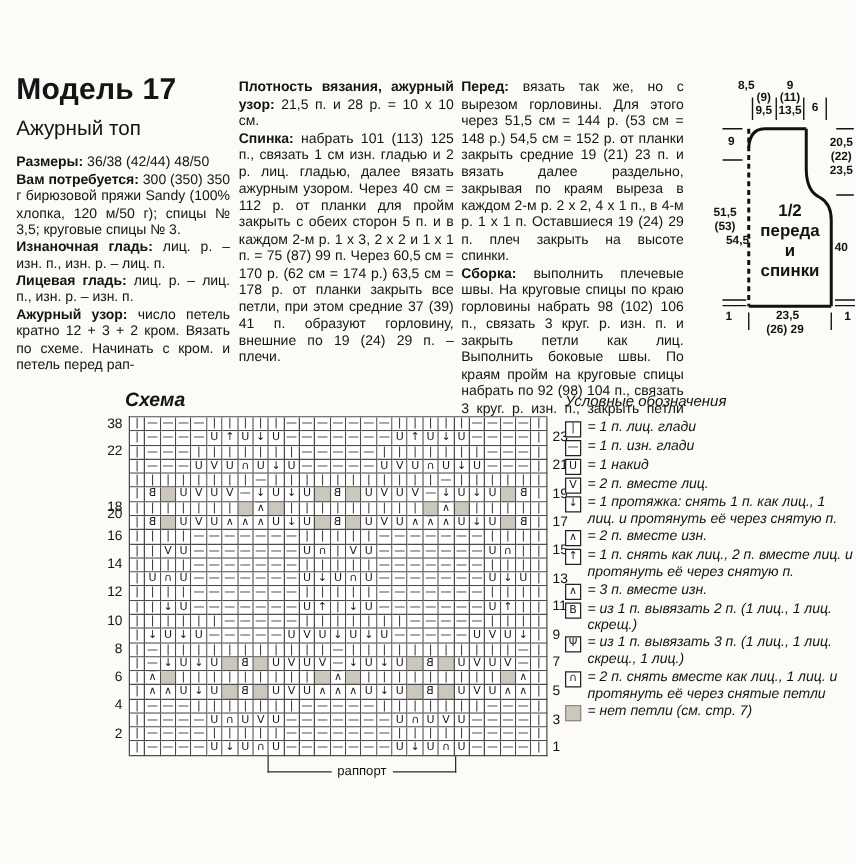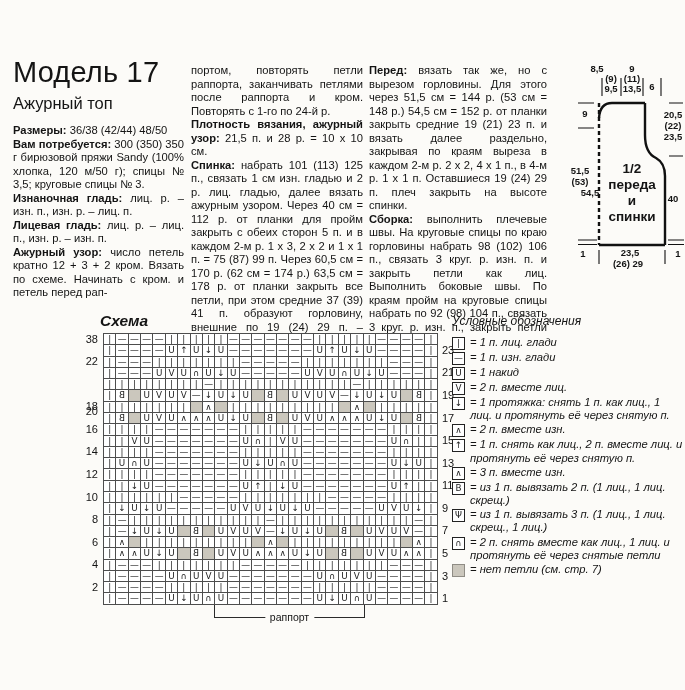--- a/index.html
+++ b/index.html
@@ -6,21 +6,21 @@
   body{
     width:685px;height:690px;position:relative;overflow:hidden;
     background:#fcfbf8;color:#141414;
     font-family:"Liberation Sans",sans-serif;
   }
   
   .col{position:absolute;font-size:11.2px;line-height:13.5px;text-align:justify}
   #col1{left:13px;top:60px;width:171px}
   #col2{left:191px;top:64px;width:172px}
   #col3{left:369px;top:64px;width:178px}
-  #col1 h1{font-size:29px;line-height:24px;margin:0 0 10px;font-weight:400;letter-spacing:.2px}
+  #col1 h1{font-size:24px;line-height:24px;margin:0 0 10px;font-weight:700;letter-spacing:.2px}
   #col1 h2{font-size:16.5px;line-height:19px;margin:0 0 11px;font-weight:400}
   .col p{margin:0}
   .col b{font-weight:700}
   
   #schematic{position:absolute;left:552px;top:56px;width:133px;height:215px}
   #schematic svg{position:absolute;left:0;top:0}
   .slab{position:absolute;font-size:9.5px;line-height:10px;white-space:nowrap;transform:translateX(-50%);font-weight:700}
   .slab.big{font-size:13.5px;line-height:14px;font-weight:700}
   
   #schema-title{position:absolute;left:100px;top:312px;font-size:15.5px;font-style:italic;font-weight:600}
@@ -60,21 +60,20 @@
   <div class="paras">
       <p><b>Размеры:</b> 36/38 (42/44) 48/50</p>
       <p><b>Вам потребуется:</b> 300 (350) 350 г бирюзовой пряжи Sandy (100% хлопка, 120 м/50 г); спицы № 3,5; круговые спицы № 3.</p>
       <p><b>Изнаночная гладь:</b> лиц. р. – изн. п., изн. р. – лиц. п.</p>
       <p><b>Лицевая гладь:</b> лиц. р. – лиц. п., изн. р. – изн. п.</p>
       <p><b>Ажурный узор:</b> число петель кратно 12 + 3 + 2 кром. Вязать по схеме. Начинать с кром. и петель перед рап-</p>
     </div>
 </div>
 <div class="col" id="col2">
   <div class="paras">
-      <p>портом, повторять петли раппорта, заканчивать петлями после раппорта и кром. Повторять с 1-го по 24-й р.</p>
       <p><b>Плотность вязания, ажурный узор:</b> 21,5 п. и 28 р. = 10 х 10 см.</p>
       <p><b>Спинка:</b> набрать 101 (113) 125 п., связать 1 см изн. гладью и 2 р. лиц. гладью, далее вязать ажурным узором. Через 40 см = 112 р. от планки для пройм закрыть с обеих сторон 5 п. и в каждом 2-м р. 1 х 3, 2 х 2 и 1 х 1 п. = 75 (87) 99 п. Через 60,5 см = 170 р. (62 см = 174 р.) 63,5 см = 178 р. от планки закрыть все петли, при этом средние 37 (39) 41 п. образуют горловину, внешние по 19 (24) 29 п. – плечи.</p>
     </div>
 </div>
 <div class="col" id="col3">
   <div class="paras">
       <p><b>Перед:</b> вязать так же, но с вырезом горловины. Для этого через 51,5 см = 144 р. (53 см = 148 р.) 54,5 см = 152 р. от планки закрыть средние 19 (21) 23 п. и вязать далее раздельно, закрывая по краям выреза в каждом 2-м р. 2 х 2, 4 х 1 п., в 4-м р. 1 х 1 п. Оставшиеся 19 (24) 29 п. плеч закрыть на высоте спинки.</p>
       <p><b>Сборка:</b> выполнить плечевые швы. На круговые спицы по краю горловины набрать 98 (102) 106 п., связать 3 круг. р. изн. п. и закрыть петли как лиц. Выполнить боковые швы. По краям пройм на круговые спицы набрать по 92 (98) 104 п., связать 3 круг. р. изн. п., закрыть петли как лиц.</p>
     </div>
 </div>

